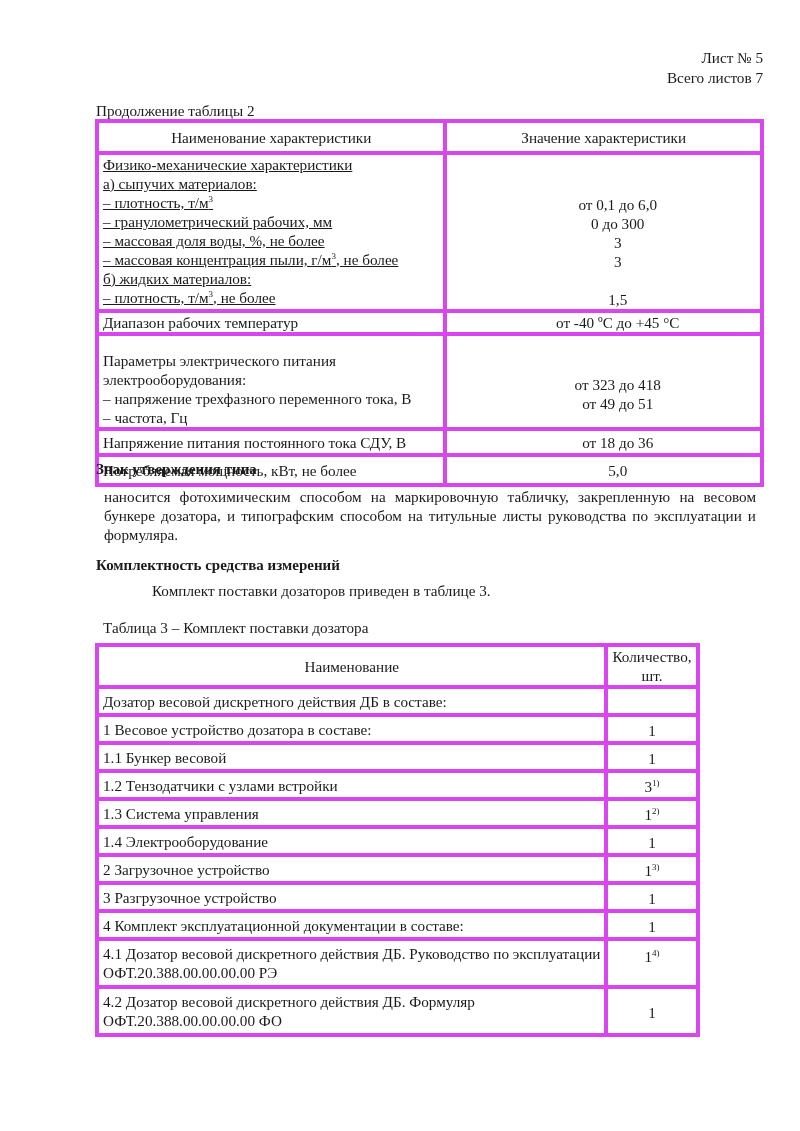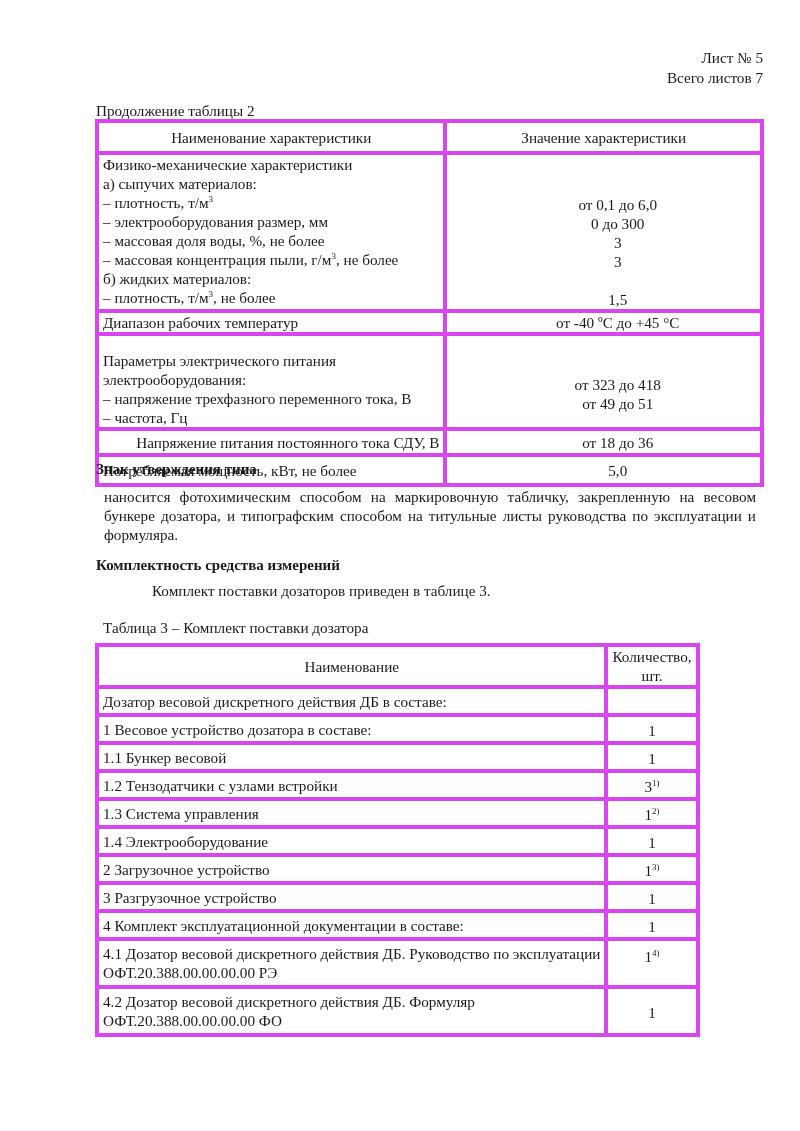--- a/index.html
+++ b/index.html
@@ -47,25 +47,25 @@
   <colgroup>
       <col class="c1">
       <col class="c2">
     </colgroup>
   <tbody>
       <tr>
     <th>Наименование характеристики</th>
     <th>Значение характеристики</th>
   </tr>
   <tr>
-    <td style="padding-top:0;padding-bottom:1px;">
+    <td style="padding-top:0;padding-bottom:1px;text-decoration:underline;">
       <span class="line">Физико-механические характеристики</span>
       <span class="line">а) сыпучих материалов:</span>
       <span class="line"><span>– плотность, т/м</span><sup>3</sup></span>
-      <span class="line">– электрооборудования размер, мм</span>
+      <span class="line">– гранулометрический рабочих, мм</span>
       <span class="line">– массовая доля воды, %, не более</span>
       <span class="line"><span>– массовая концентрация пыли,  г/м</span><sup>3</sup><span>, не более</span></span>
       <span class="line">б) жидких материалов:</span>
       <span class="line"><span>– плотность, т/м</span><sup>3</sup><span>, не более</span></span>
     </td>
     <td class="val" style="padding-top:2px;">
       <span class="line">&nbsp;</span>
       <span class="line">&nbsp;</span>
       <span class="line">от 0,1 до 6,0</span>
       <span class="line">0 до 300</span>
@@ -87,21 +87,21 @@
       <span class="line">– частота, Гц</span>
     </td>
     <td class="val" style="padding-top:1px;">
       <span class="line">&nbsp;</span>
       <span class="line">&nbsp;</span>
       <span class="line">от 323 до 418</span>
       <span class="line">от 49 до 51</span>
     </td>
   </tr>
   <tr>
-    <td style="height:22px;vertical-align:middle;text-align:right;">Напряжение питания постоянного тока СДУ, В</td>
+    <td style="height:22px;vertical-align:middle;">Напряжение питания постоянного тока СДУ, В</td>
     <td class="val" style="vertical-align:middle;">от 18 до 36</td>
   </tr>
   <tr>
     <td style="height:26px;vertical-align:middle;">Потребляемая мощность, кВт, не более</td>
     <td class="val" style="vertical-align:middle;">5,0</td>
   </tr>
 </tbody>
   </table>
 
 <div class="section" style="top:460px;">

